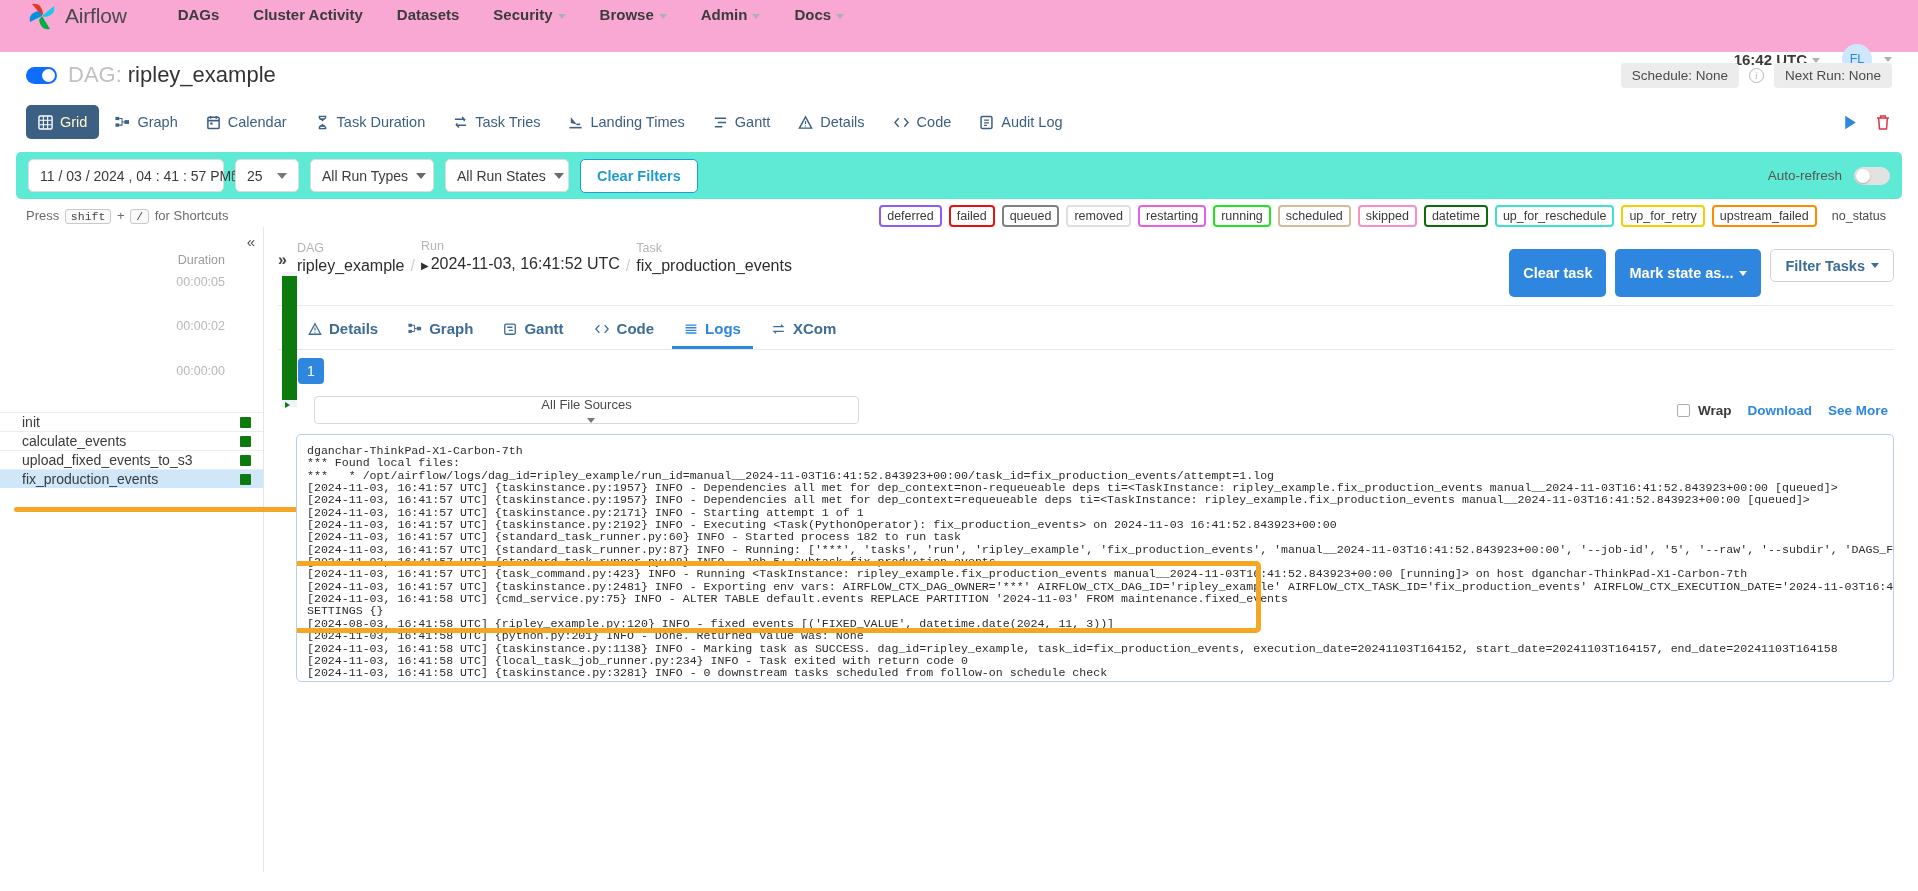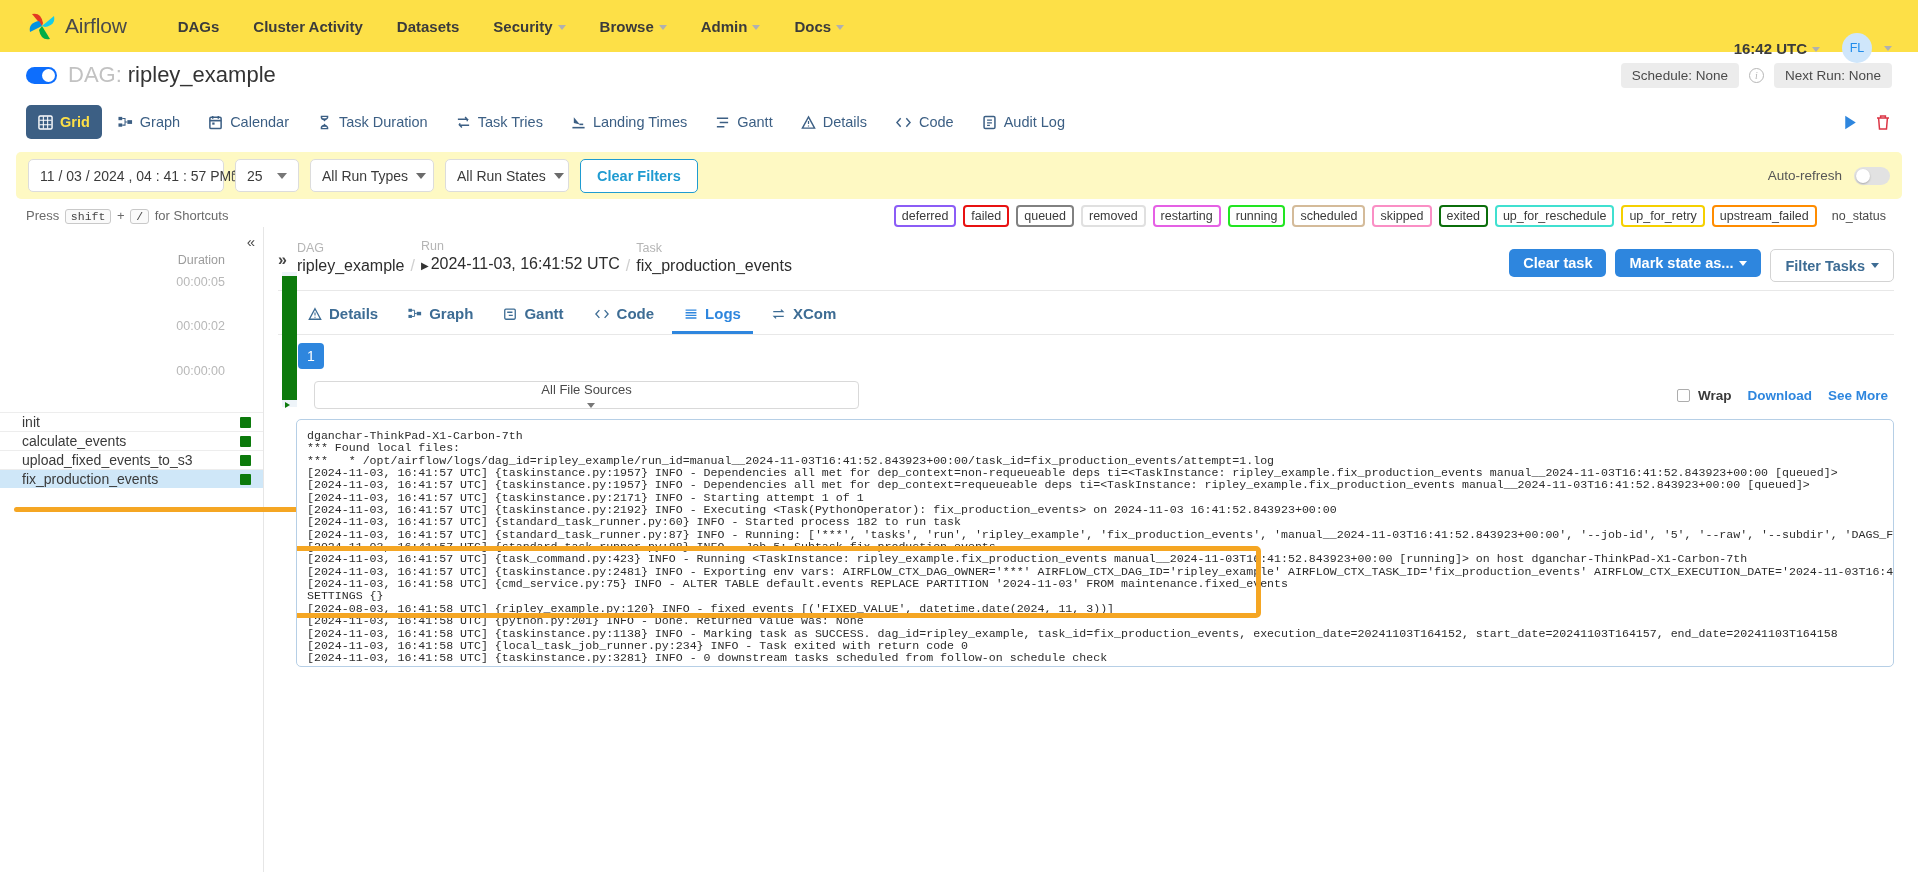--- a/index.html
+++ b/index.html
@@ -6,22 +6,22 @@
   html, body { margin:0; padding:0; }
   body {
     width:1918px; height:891px;
     font-family:"Liberation Sans", sans-serif;
     font-size:15px; color:#51504f; background:#fff;
     overflow:hidden;
   }
 
   
   .navbar {
-    height:52px; display:flex; align-items:center;
-    padding:0 26px; background:#fde047; position:relative;
+    height:52px; display:flex; align-items:flex-start;
+    padding:0 26px; background:#f9a8d4; position:relative;
   }
   .brand { display:flex; align-items:center; gap:5px; margin-right:34px; }
   .brand-logo { width:34px; height:32px; position:relative; }
   .brand-text { font-size:21px; color:#4a4a4a; letter-spacing:-0.2px; }
   .nav-links { display:flex; align-items:center; gap:0px; }
   .nav-link {
     font-size:15px; color:#3b3b3b; padding:6px 17px; cursor:pointer;
     font-weight:600; white-space:nowrap;
   }
   .caret {
@@ -65,27 +65,27 @@
 
   
   .tabs {
     display:flex; align-items:center; padding:0 26px; height:48px; gap:4px;
   }
   .tab {
     display:flex; align-items:center; gap:7px;
     padding:9px 12px; border-radius:5px; font-size:14.5px;
     color:#3c5f84; cursor:pointer; white-space:nowrap; font-weight:400;
   }
-  .tab.active { background:#3c5f84; color:#fde047;font-weight:bold; }
+  .tab.active { background:#3c5f84; color:#fef9c3; }
   .tabs-right { margin-left:auto; display:flex; align-items:center; gap:14px; }
   .icon-btn { cursor:pointer; display:flex; align-items:center; }
 
   
   .filterbar {
-    margin:6px 16px 0 16px; background:#fef9c3; border-radius:5px;
+    margin:6px 16px 0 16px; background:#5eead4; border-radius:5px;
     height:47px; display:flex; align-items:center; padding:0 12px; gap:11px;
     position:relative;
   }
   .field {
     background:#fff; border:1px solid #dcdcdc; border-radius:5px;
     height:33px; display:flex; align-items:center; padding:0 11px;
     font-size:14px; color:#3b3b3b; cursor:pointer; white-space:nowrap;
   }
   .field.date { width:196px; justify-content:space-between; }
   .field.count { width:64px; justify-content:space-between; }
@@ -166,21 +166,21 @@
   .chev2 { color:#444; font-size:16px; font-weight:700; margin-top:12px; }
   .crumbs { display:flex; align-items:flex-end; gap:6px; }
   .crumb-block { display:flex; flex-direction:column; }
   .crumb-cap { font-size:12.5px; color:#b5b5b5; line-height:15px; }
   .crumb-val { font-size:16px; color:#2d2d2d; line-height:20px; }
   .crumb-sep { font-size:16px; color:#cfcfcf; padding-bottom:1px; }
   .playicon { font-size:10px; color:#333; margin-right:2px; }
   .crumb-actions { margin-left:auto; display:flex; gap:9px; padding-top:10px; }
   .btn-blue {
     background:#2e86de; color:#fff; border:none; border-radius:5px;
-    height:28px; padding:0 14px; font-size:14.5px; font-weight:700; cursor:pointer;
+    height:48px; padding:0 14px; font-size:14.5px; font-weight:700; cursor:pointer;
     display:flex; align-items:center; gap:6px; font-family:"Liberation Sans",sans-serif;
   }
   .btn-white {
     background:#fff; color:#3d6c94; border:1px solid #d3d3d3; border-radius:5px;
     height:33px; padding:0 14px; font-size:14.5px; font-weight:700; cursor:pointer;
     display:flex; align-items:center; gap:6px; font-family:"Liberation Sans",sans-serif;
   }
   .wcaret {
     width:0;height:0;border-left:4px solid transparent;border-right:4px solid transparent;
     border-top:5px solid currentColor;
@@ -430,21 +430,21 @@
   </span>
   <div class="legend">
     <span class="lg" style="border-color:#8b5cf6">deferred</span>
     <span class="lg" style="border-color:#e81111">failed</span>
     <span class="lg" style="border-color:#818181">queued</span>
     <span class="lg" style="border-color:#e0e0e0">removed</span>
     <span class="lg" style="border-color:#e560e5">restarting</span>
     <span class="lg" style="border-color:#22e522">running</span>
     <span class="lg" style="border-color:#d4bb9a">scheduled</span>
     <span class="lg" style="border-color:#fa8fc5">skipped</span>
-    <span class="lg" style="border-color:#0b6e0b">exited</span>
+    <span class="lg" style="border-color:#0b6e0b">datetime</span>
     <span class="lg" style="border-color:#40e0d0">up_for_reschedule</span>
     <span class="lg" style="border-color:#f5d000">up_for_retry</span>
     <span class="lg" style="border-color:#ff8c00">upstream_failed</span>
     <span class="lg plain">no_status</span>
   </div>
 </div>
 
 <div class="split">
 
   <div class="grid-pane">

